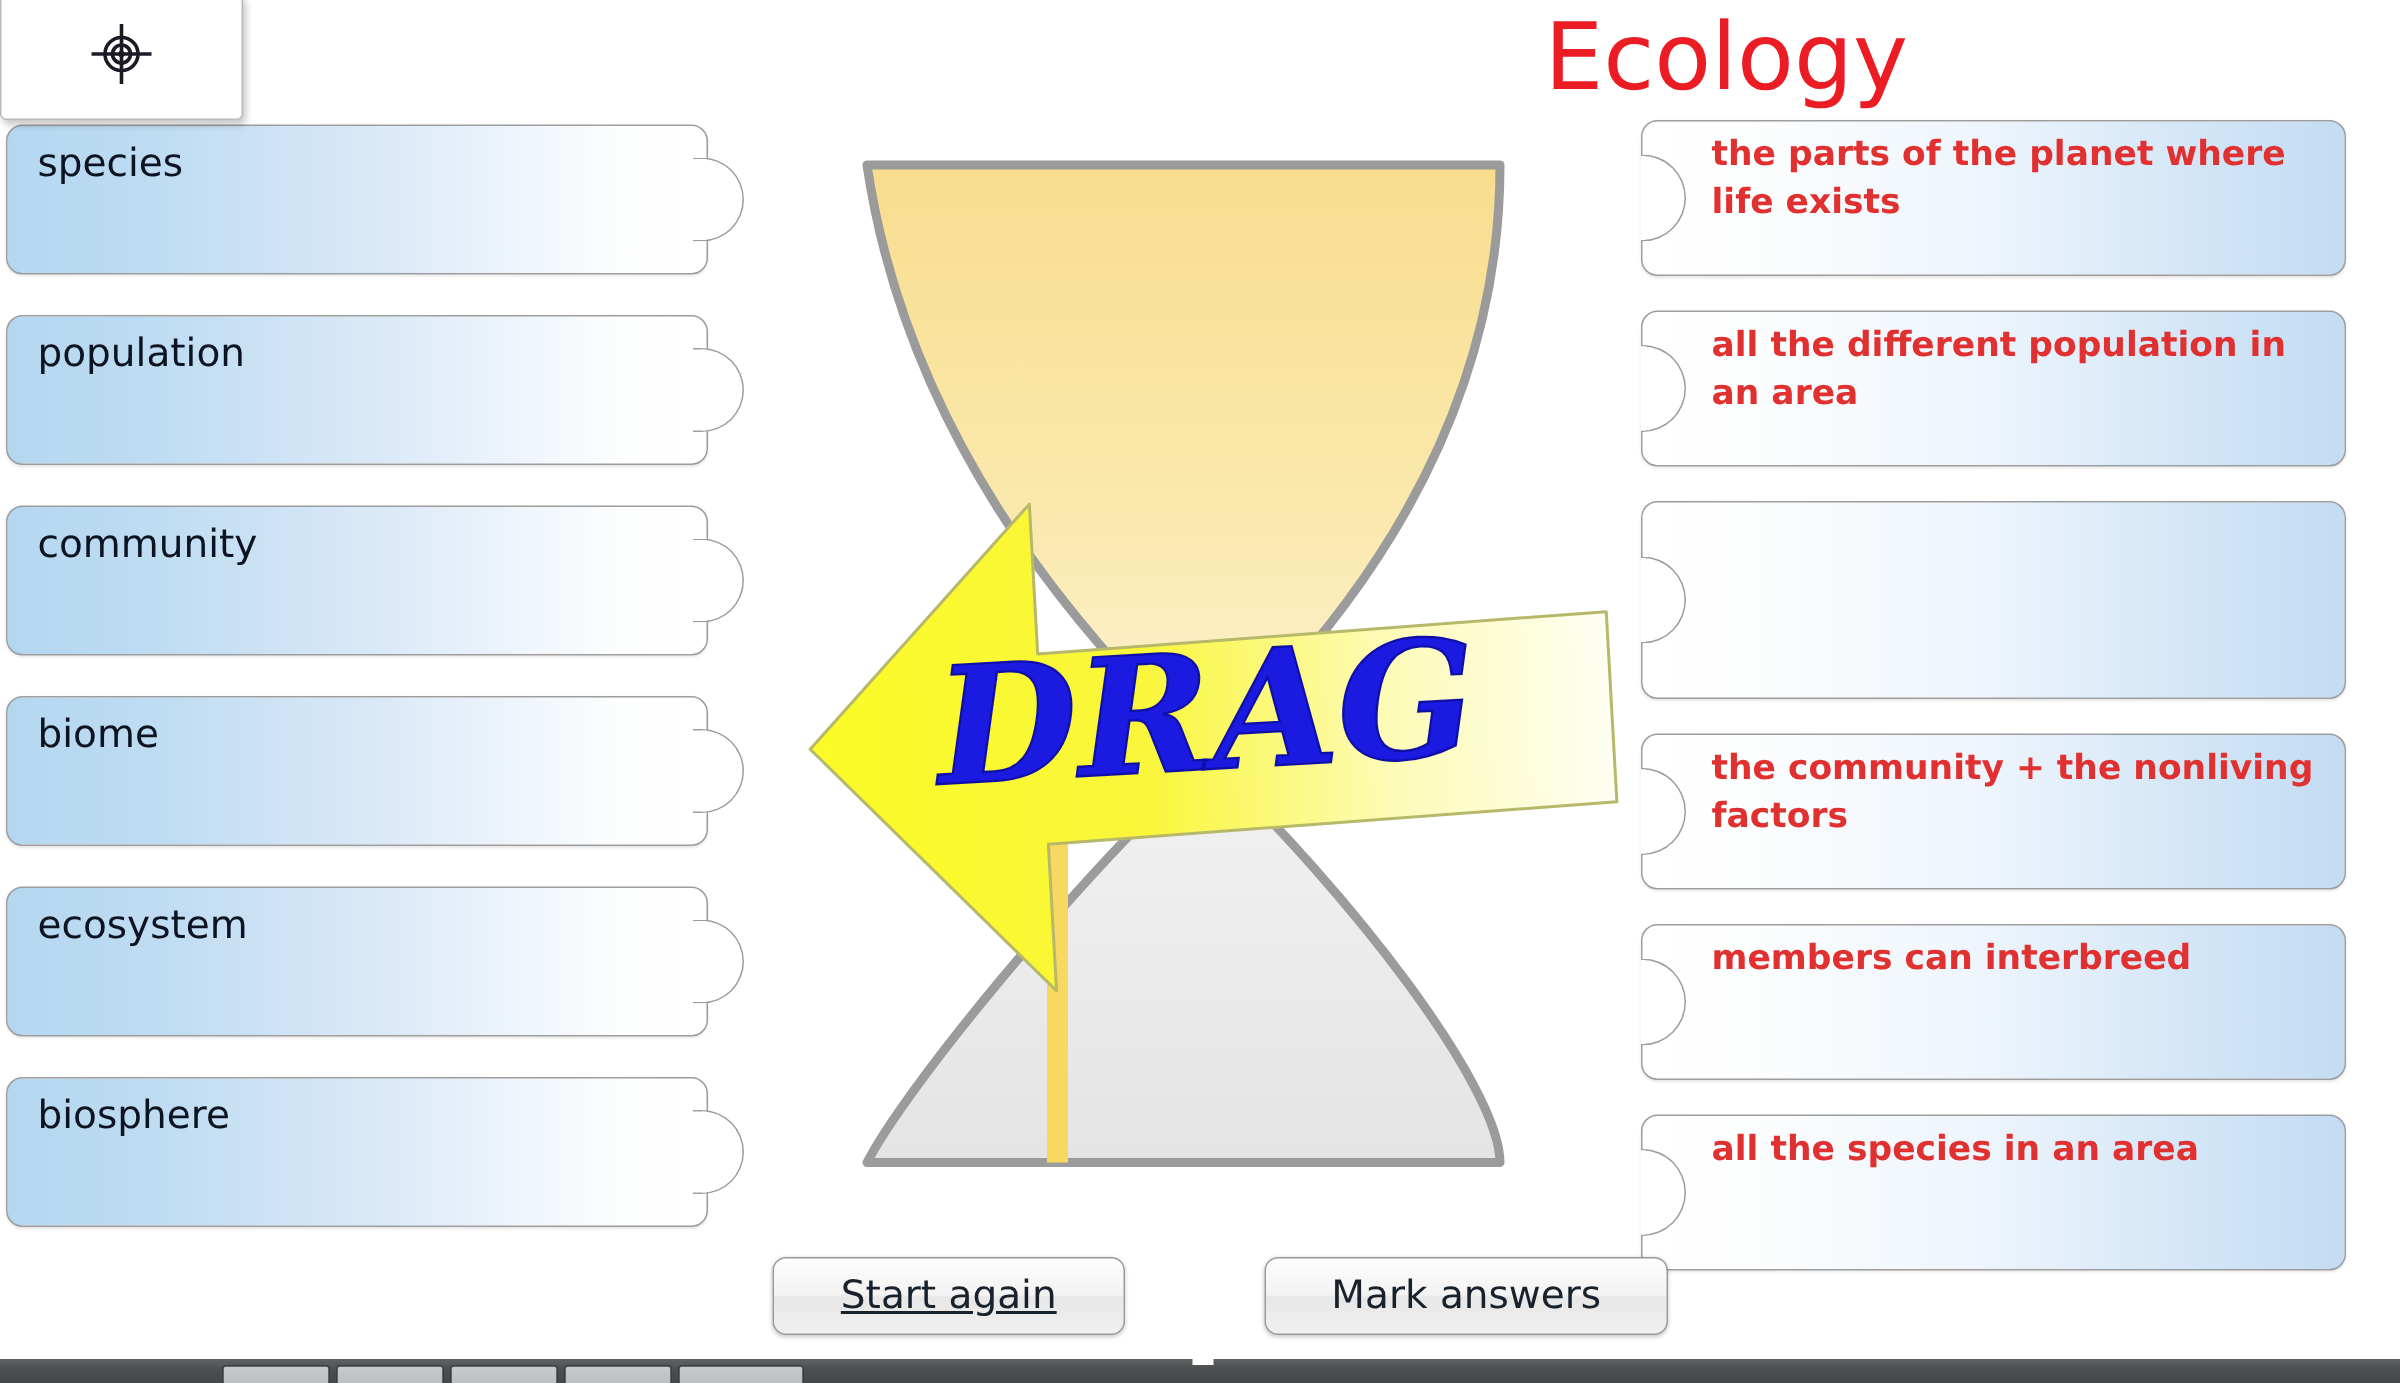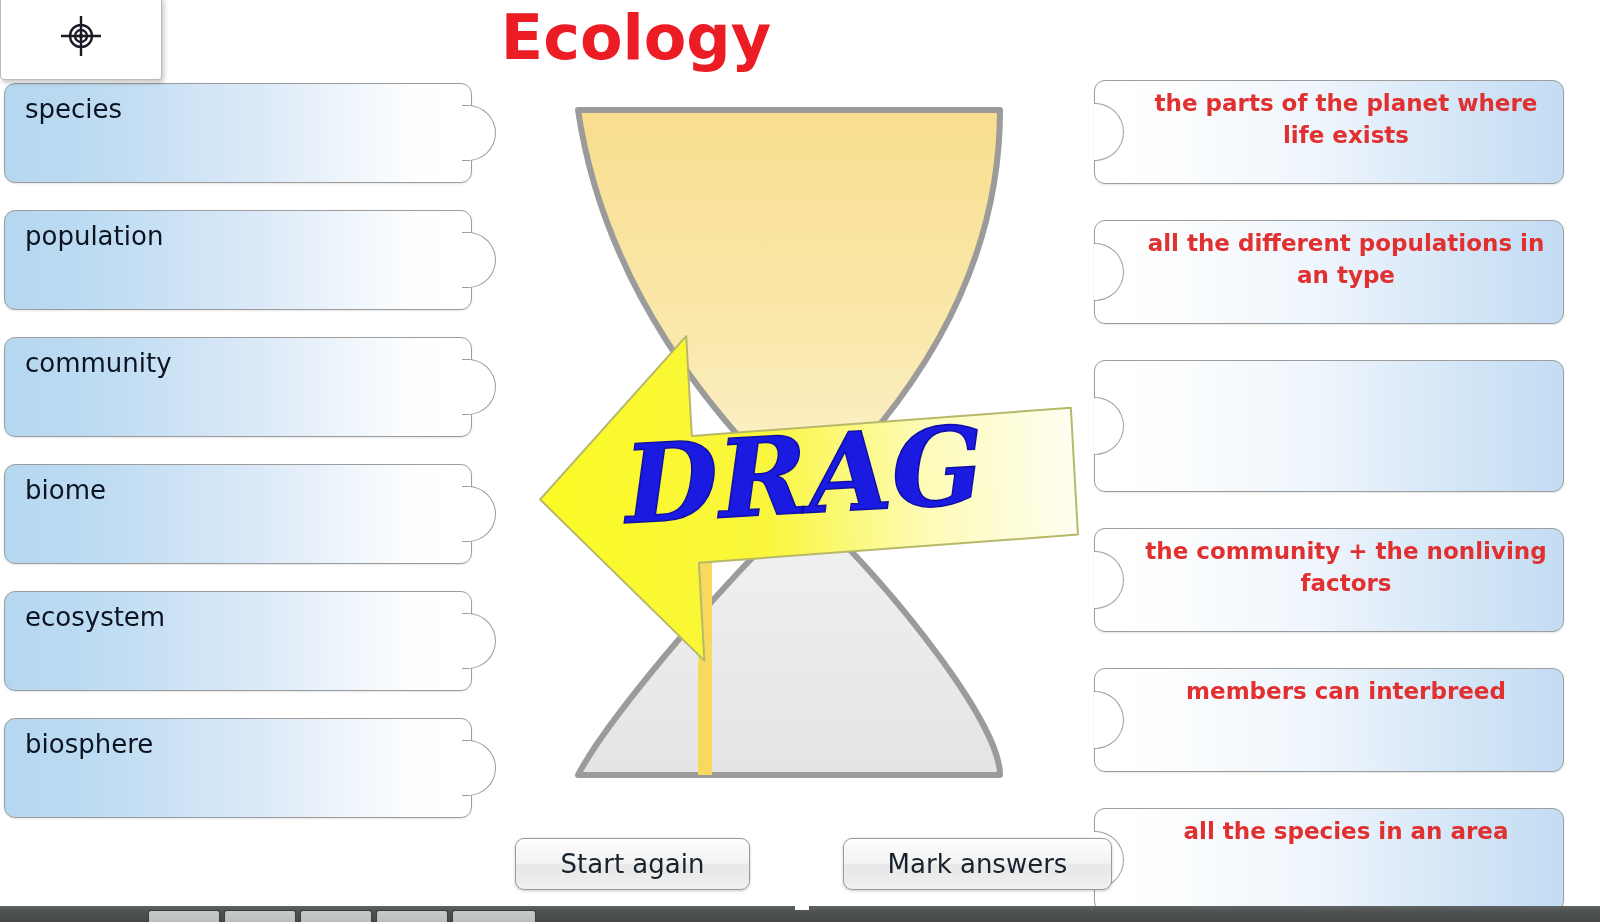--- a/index.html
+++ b/index.html
@@ -34,26 +34,26 @@
     top: 50%;
     transform: translate(-50%,-50%);
   }
 
   
   #page-title {
     position: absolute;
     left: 0;
     top: 2px;
     width: 1272px;
-    text-align: center;
+    text-align: right;
     color: #ec1c24;
     font-size: 62px;
     line-height: 72px;
     font-family: "DejaVu Sans", "Liberation Sans", sans-serif;
-    font-weight: 700;
+    font-weight: 400;
     letter-spacing: 0px;
     user-select: none;
   }
 
   
   #left-column {
     position: absolute;
     left: 4px;
     top: 83px;
     width: 500px;
@@ -112,23 +112,22 @@
     transform: translateY(-50%);
     width: 3px;
     height: 54px;
     background: #ffffff;
   }
 
   
   .answer-card {
     position: relative;
     width: 470px;
-    margin-bottom: 36px;
-    box-sizing: border-box;
-    text-align: center;
+    margin-bottom: 23px;
+    box-sizing: border-box;
   }
   .answer-card .body {
     position: relative;
     height: 104px;
     border: 1px solid #9d9d9d;
     border-radius: 11px;
     background: linear-gradient(to right, #ffffff 0%, #fdfefe 14%, #eef5fc 48%, #d0e4f6 82%, #c3dcf3 100%);
     box-shadow: 0 1px 2px rgba(0,0,0,0.10);
     box-sizing: border-box;
     overflow: visible;
@@ -196,21 +195,21 @@
     background: linear-gradient(to bottom, #fdfdfd 0%, #f3f3f3 48%, #e7e7e7 52%, #f0f0f0 100%);
     box-shadow: 0 1px 3px rgba(0,0,0,0.22), inset 0 1px 0 #ffffff;
     font-size: 26px;
     line-height: 50px;
     color: #18222c;
     text-align: center;
     box-sizing: border-box;
     cursor: pointer;
     user-select: none;
   }
-  #btn-start-again { left: 515px; width: 235px; }
+  #btn-start-again { left: 515px; width: 235px; text-decoration: underline; }
   #btn-mark-answers { left: 843px; width: 269px; }
 
   
   #taskbar {
     position: absolute;
     left: 0;
     bottom: 0;
     width: 1600px;
     height: 16px;
     background: linear-gradient(to bottom, #5f6364 0%, #4c5051 40%, #454849 100%);
@@ -323,21 +322,21 @@
     <div class="body">
       <span class="notch"></span>
       <span class="notch-mask"></span>
       <span class="text">the parts of the planet where life exists</span>
     </div>
   </div>
   <div class="answer-card">
     <div class="body">
       <span class="notch"></span>
       <span class="notch-mask"></span>
-      <span class="text">all the different populations in an type</span>
+      <span class="text">all the different population in an area</span>
     </div>
   </div>
   <div class="answer-card tall">
     <div class="body">
       <span class="notch"></span>
       <span class="notch-mask"></span>
     </div>
   </div>
   <div class="answer-card">
     <div class="body">

